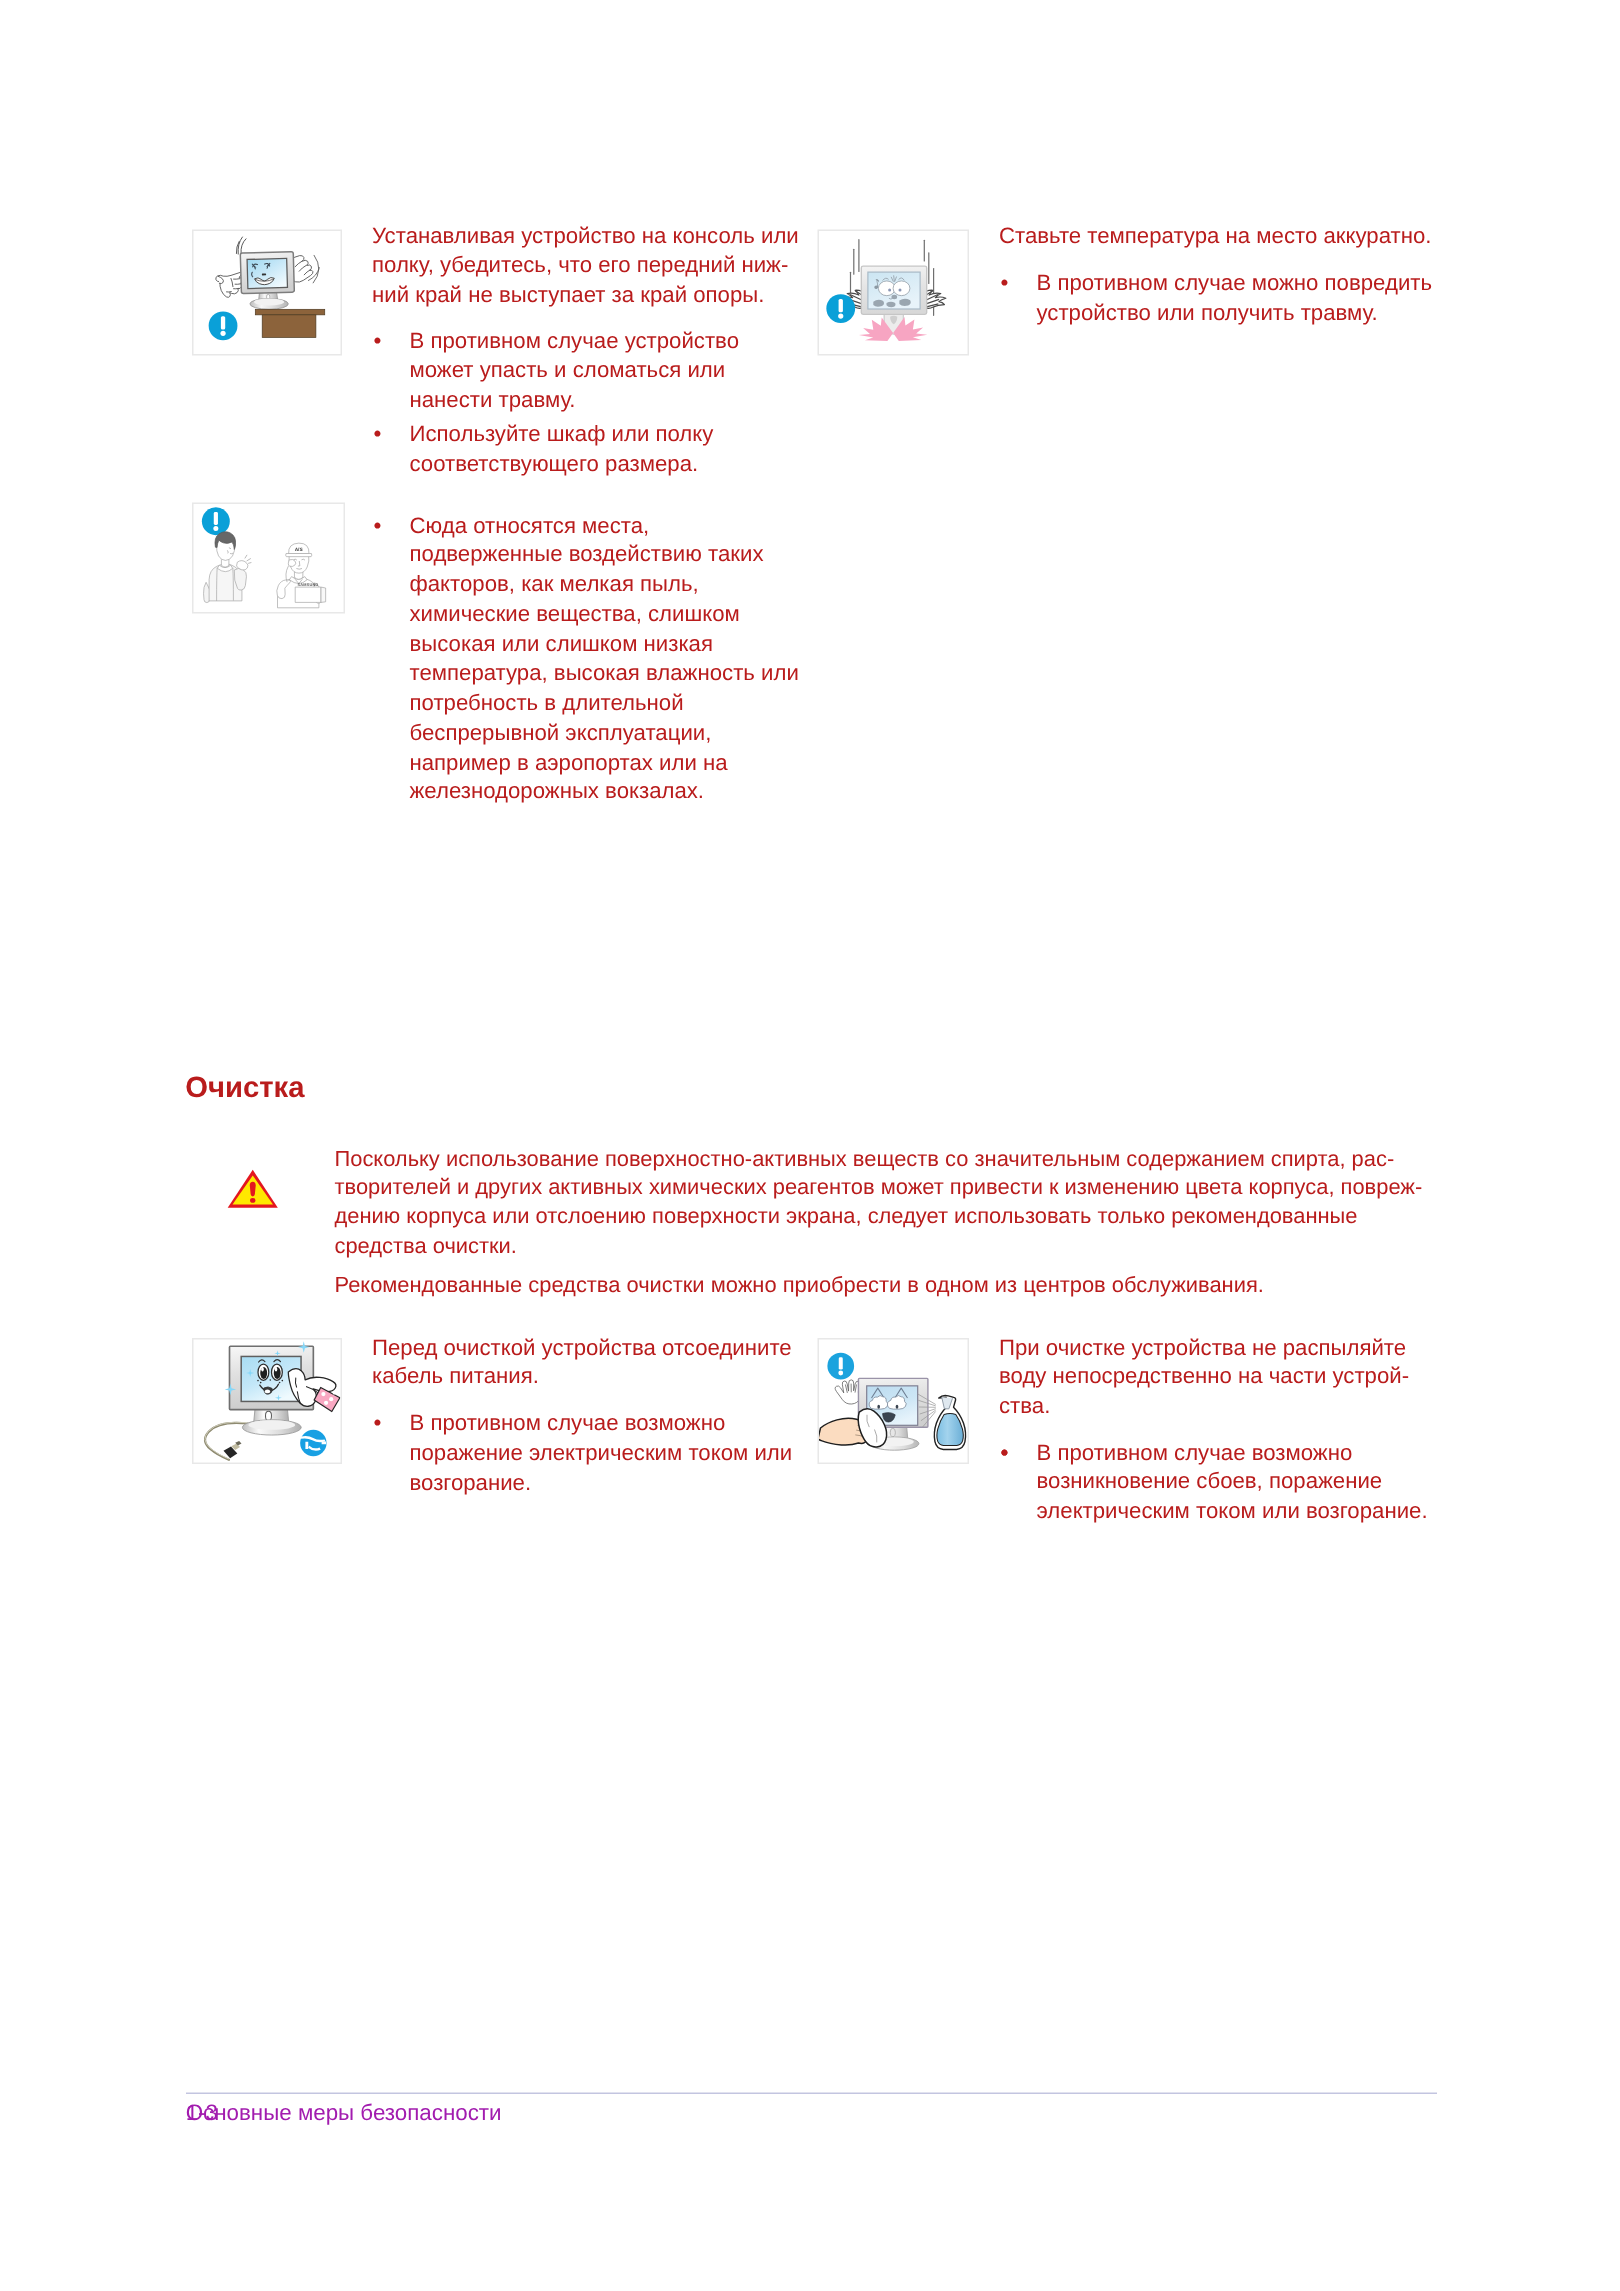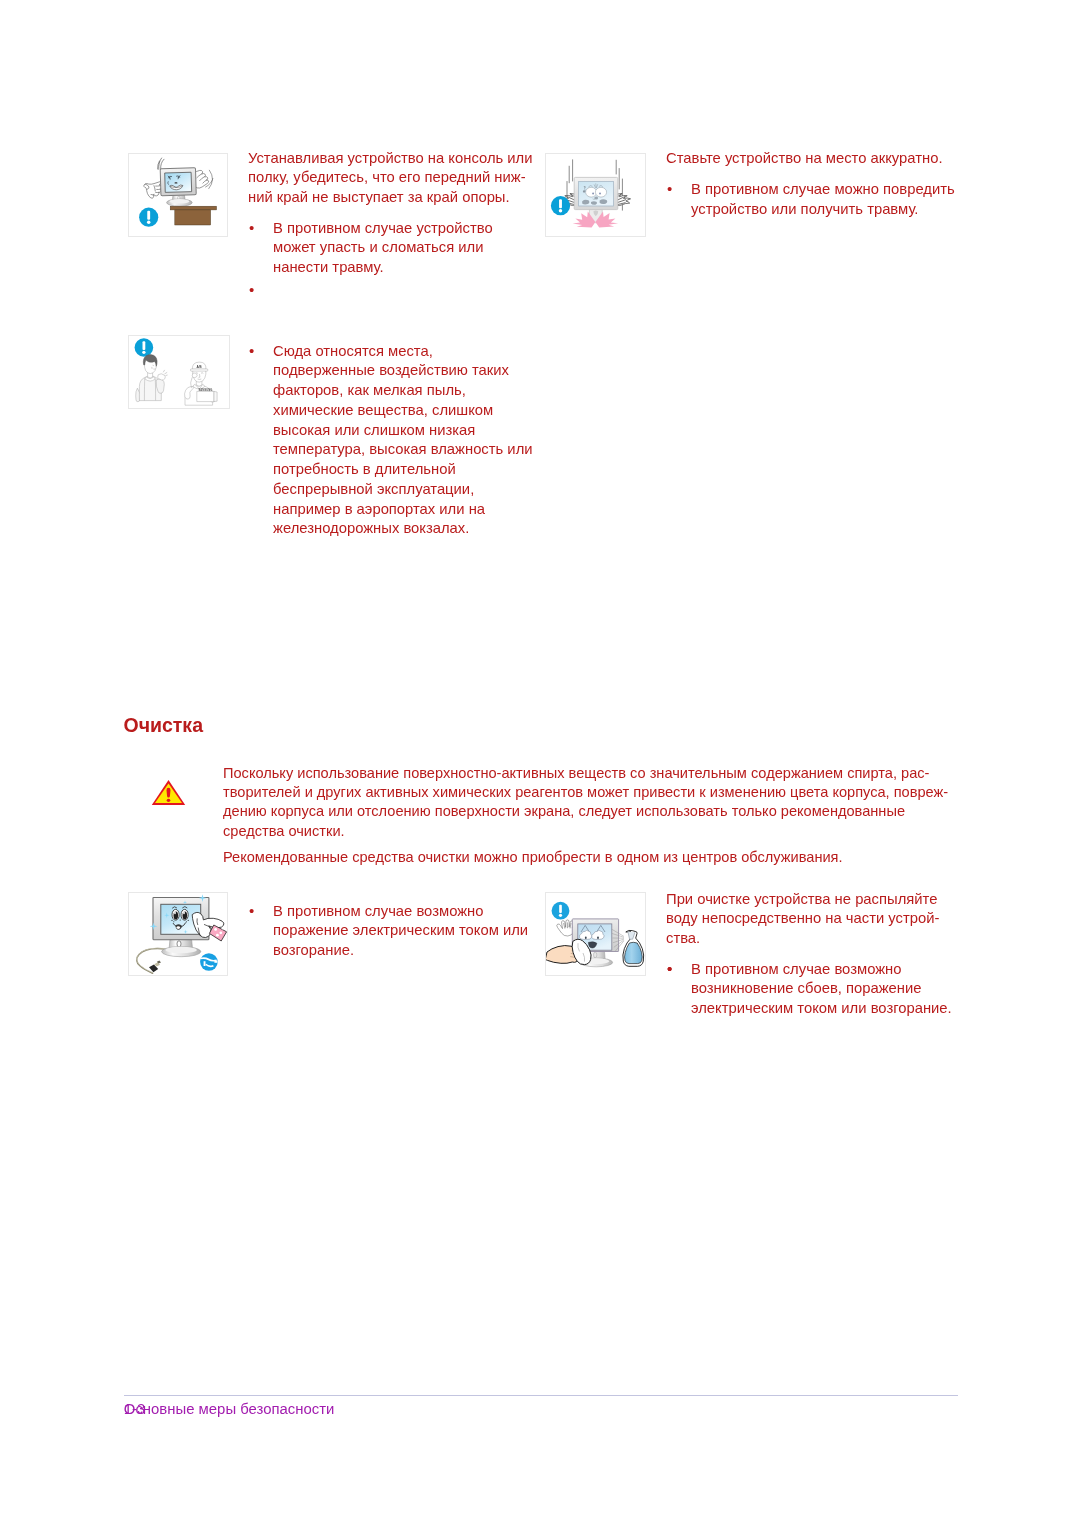--- a/index.html
+++ b/index.html
@@ -108,21 +108,22 @@
 <circle cx="19.7" cy="68.19" r="1.73" fill="#fff"></circle>
 </svg>
     </div>
   <div class="abs ptext" style="left:248px;top:149px;width:300px;">
     <div>Устанавливая устройство на консоль или
 полку, убедитесь, что его передний ниж-
 ний край не выступает за край опоры.</div>
     <div class="bul bul-first"><span class="dot">•</span><span>В противном случае устройство
 может упасть и сломаться или
 нанести травму.</span></div>
-    <div class="bul"><span class="dot">•</span></div>
+    <div class="bul"><span class="dot">•</span><span>Используйте шкаф или полку
+соответствующего размера.</span></div>
   </div>
 
   <div class="abs imgbox" style="left:545px;top:153px;width:99px;height:82px;">
       <svg width="99" height="82" viewBox="0 0 99 82">
  <defs>
   <linearGradient id="g2scr" x1="0" y1="0" x2="0.5" y2="1">
    <stop offset="0" stop-color="#cbe5f2"></stop>
             <stop offset="1" stop-color="#e8f3fa"></stop>
   </linearGradient>
   <linearGradient id="g2body" x1="0" y1="0" x2="0.1" y2="1">
@@ -193,21 +194,21 @@
 
  <g fill="#8c99a3">
   <path d="M37.4 32.4 q0.6 -0.2 0.9 0.5 l0.55 3.6 q-0.9 -0.5 -1.6 0.1 q-0.7 0.7 -0.2 1.5 q0.6 0.8 1.6 0.4 q0.9 -0.4 0.8 -1.5 l-0.6 -3.9 q0.9 0.4 1.2 1.2 q0.4 -1.3 -1.3 -2.3 Z"></path>
  </g>
  <circle cx="14.5" cy="51.7" r="9.6" fill="#0aa0d8"></circle>
 <rect x="13.06" y="45.36" width="2.88" height="8.83" rx="1.01" fill="#fff"></rect>
 <circle cx="14.5" cy="56.69" r="1.73" fill="#fff"></circle>
 </svg>
     </div>
   <div class="abs ptext" style="left:666px;top:149px;width:310px;">
-    <div>Ставьте устройство на место аккуратно.</div>
+    <div>Ставьте температура на место аккуратно.</div>
     <div class="bul bul-first"><span class="dot">•</span><span>В противном случае можно повредить
 устройство или получить травму.</span></div>
   </div>
 
   <div class="abs imgbox" style="left:128px;top:335px;width:100px;height:72px;">
       <svg width="100" height="72" viewBox="0 0 100 72">
  <circle cx="14.9" cy="11.5" r="9.3" fill="#0aa0d8"></circle>
 <rect x="13.51" y="5.36" width="2.79" height="8.56" rx="0.98" fill="#fff"></rect>
 <circle cx="14.9" cy="16.34" r="1.67" fill="#fff"></circle>
 
@@ -379,20 +380,22 @@
  <circle cx="79.9" cy="69.0" r="8.8" fill="#18a0e3"></circle>
  <g fill="#fff">
   <path d="M71.2 64.8 q5.0 -1.2 8.6 0.8 q3.0 1.7 6.0 1.2 l1.6 -0.2 l0.6 1.4 l-2.0 0.4 q-3.6 0.6 -6.8 -1.2 q-3.2 -1.8 -7.8 -1.0 Z"></path>
   <path d="M74.6 68.2 l1.9 0 l0 4.8 l-1.9 0 Z"></path>
   <path d="M85.4 68.0 l3.0 0 l0 1.8 l-3.0 0 Z"></path>
   <path d="M77.2 70.8 q3.0 2.8 6.8 1.2 l0.8 1.5 q-4.4 2.0 -8.4 -1.4 Z"></path>
  </g>
 </svg>
     </div>
   <div class="abs ptext" style="left:248px;top:890px;width:300px;">
+    <div>Перед очисткой устройства отсоедините
+кабель питания.</div>
     <div class="bul bul-first"><span class="dot">•</span><span>В противном случае возможно
 поражение электрическим током или
 возгорание.</span></div>
   </div>
 
   <div class="abs imgbox" style="left:545px;top:892px;width:99px;height:82px;">
       <svg width="99" height="82" viewBox="0 0 99 82">
  <defs>
   <linearGradient id="g5scr" x1="0" y1="0" x2="0.5" y2="1">
    <stop offset="0" stop-color="#bcdcf0"></stop>

